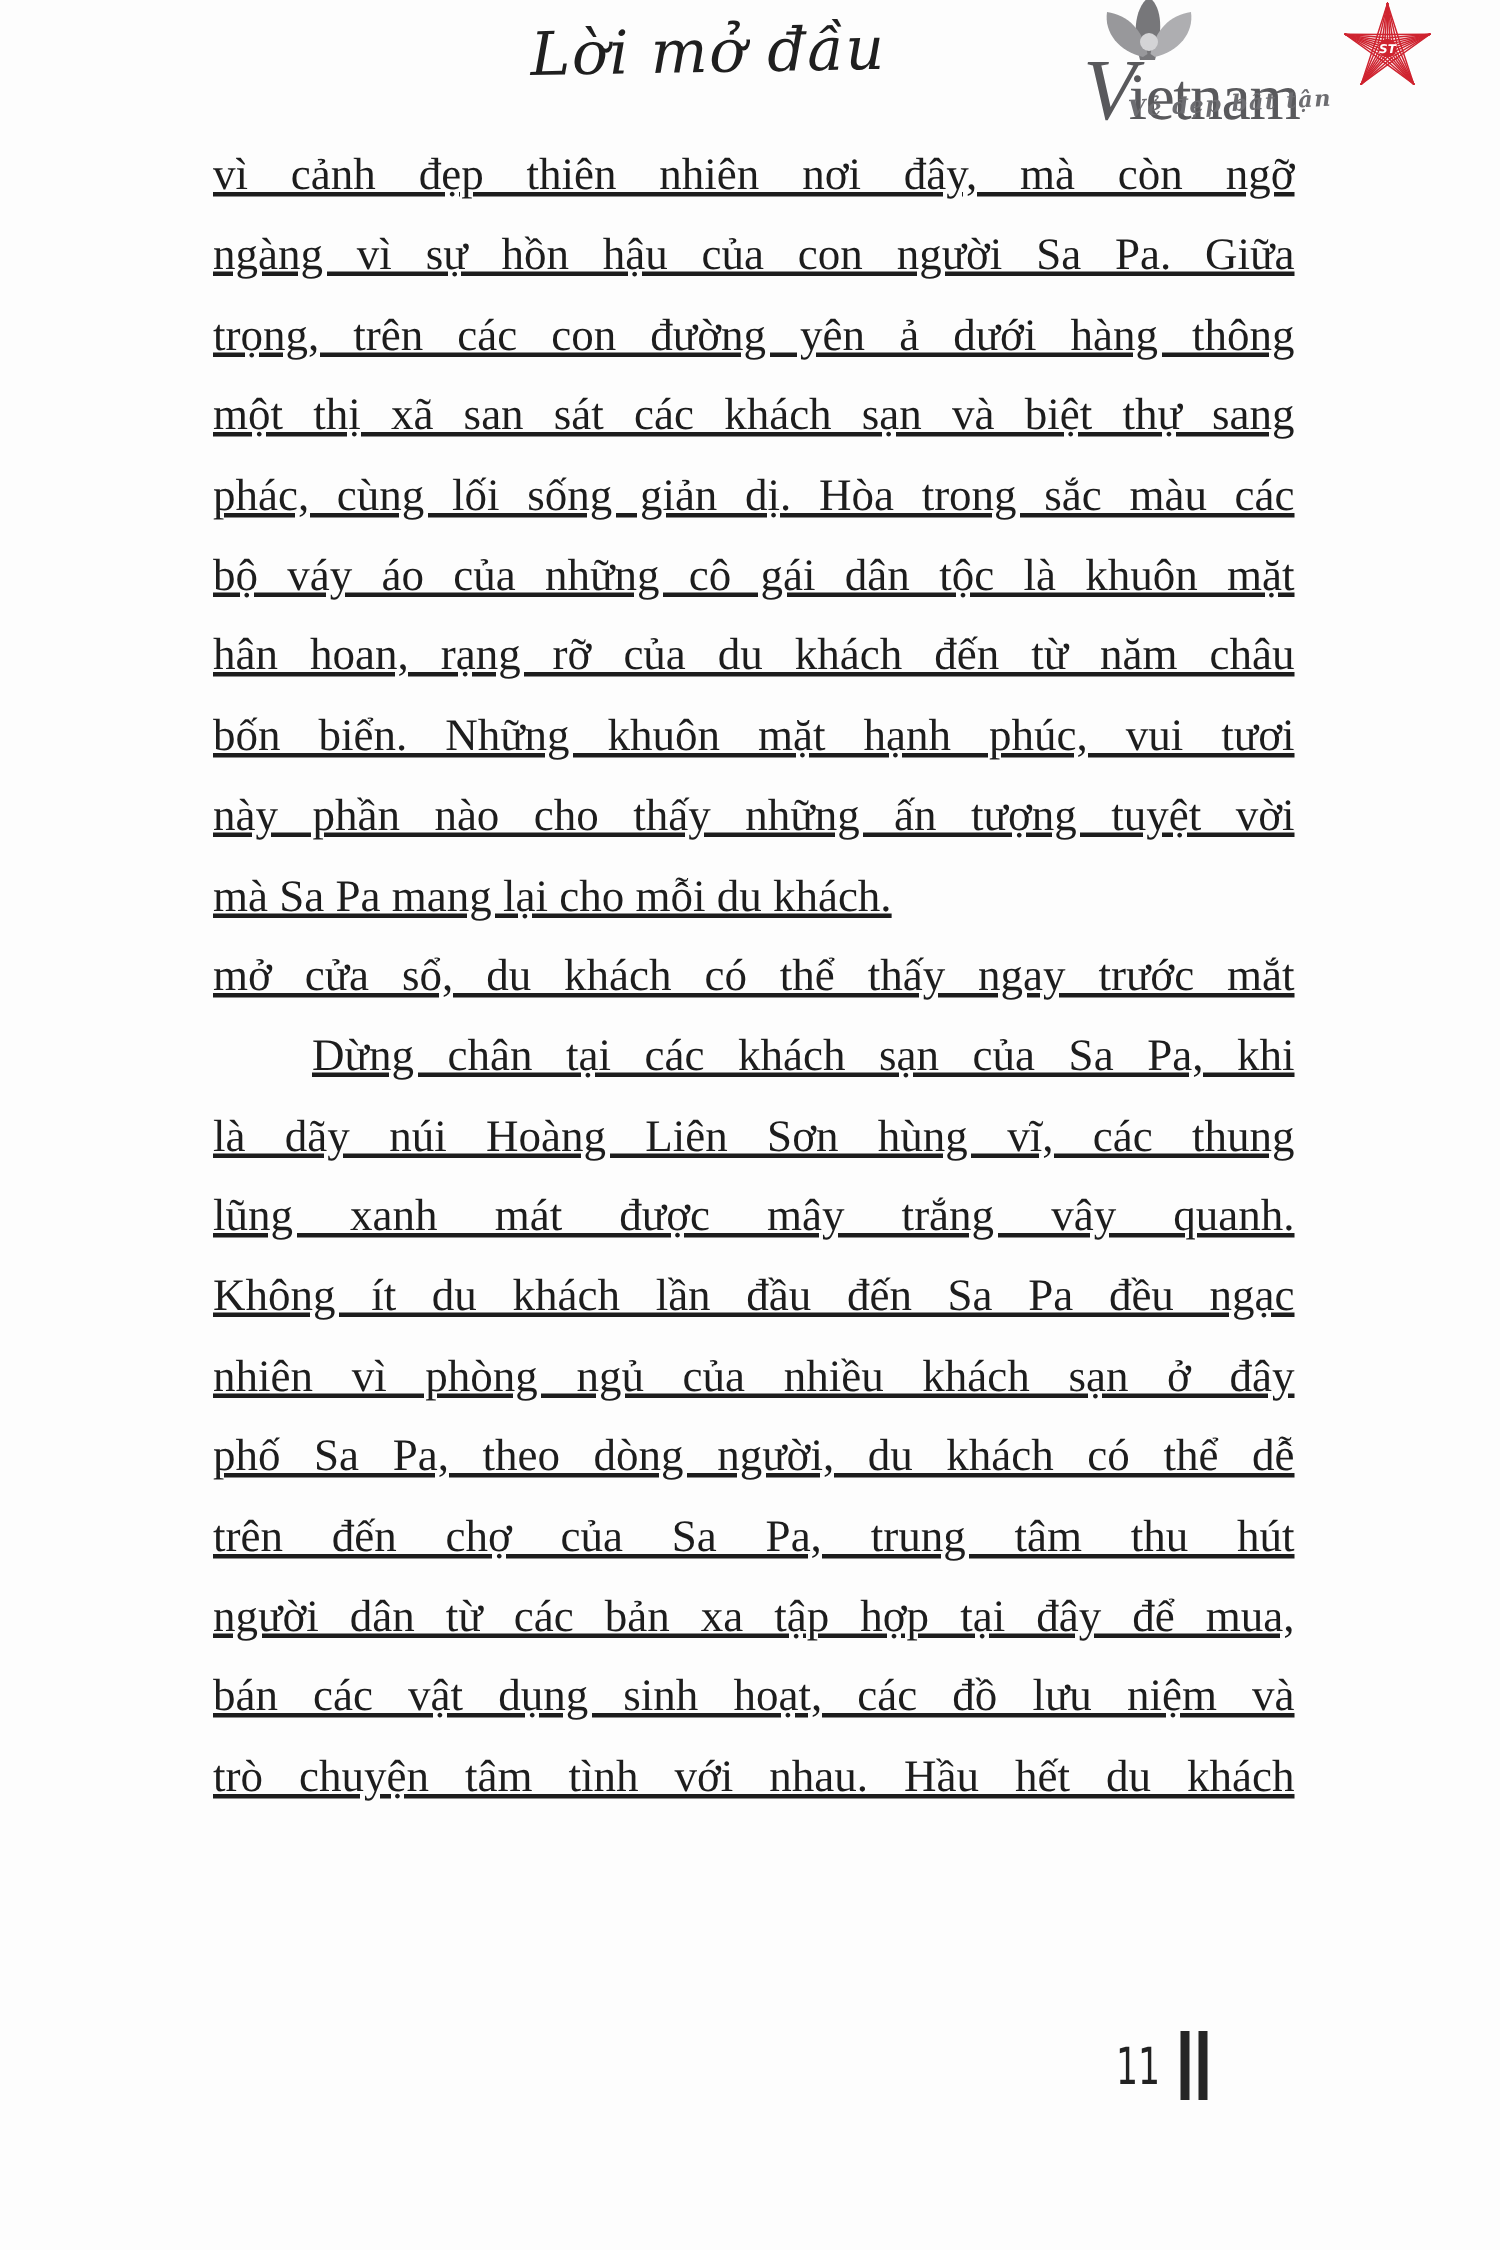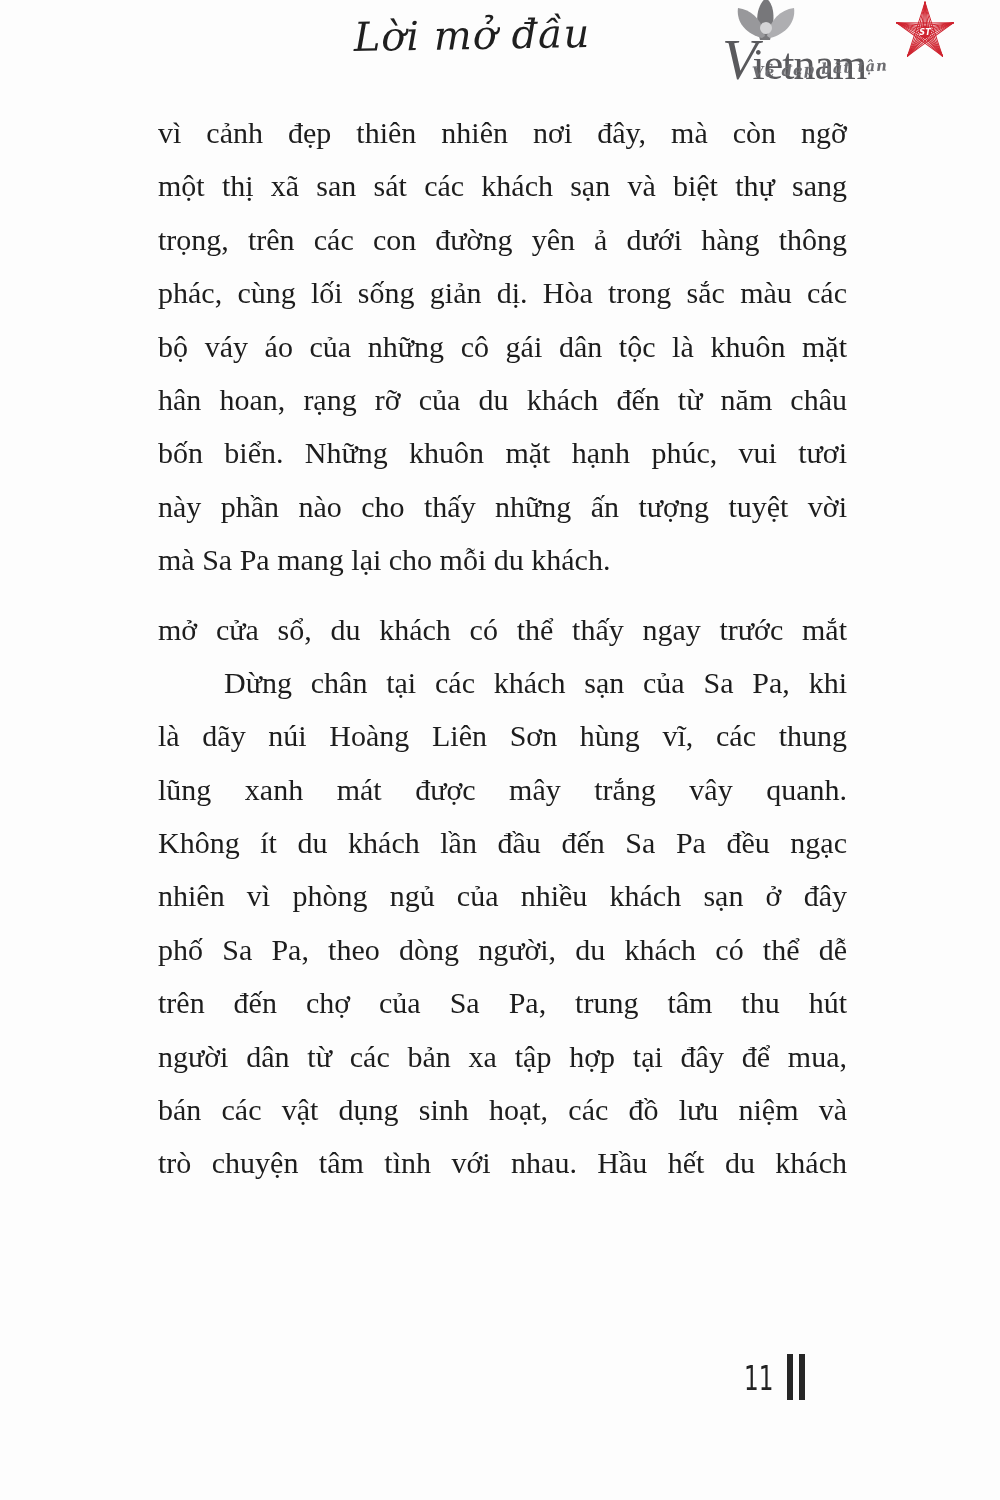--- a/index.html
+++ b/index.html
@@ -95,21 +95,21 @@
 
   
   .text-block {
     position: absolute;
     left: 142px;
     top: 90px;
     width: 721px;
     font-size: 30px;
     color: var(--text, #1d1d1d);
   }
-  .para { margin: 16px; }
+  .para { margin: 0; text-decoration: underline; }
   .line {
     height: 53.4px;
     line-height: 53.4px;
     text-align: justify;
     text-align-last: justify;
     white-space: nowrap;
     overflow: visible;
   }
   .line.last-left { text-align-last: left; }
   .line.indent { padding-left: 66px; }
@@ -178,22 +178,23 @@
     <use href="#fan" transform="rotate(144 50 50)"></use>
     <use href="#fan" transform="rotate(216 50 50)"></use>
     <use href="#fan" transform="rotate(288 50 50)"></use>
     <circle class="core" cx="50" cy="50" r="10"></circle>
     <text class="core-text" x="50" y="55" text-anchor="middle">ST</text>
   </svg>
 
   <main class="text-block">
       <div class="para">
         <div class="line">vì cảnh đẹp thiên nhiên nơi đây, mà còn ngỡ</div>
+        <div class="line">ngàng vì sự hồn hậu của con người Sa Pa. Giữa</div>
+        <div class="line">trọng, trên các con đường yên ả dưới hàng thông</div>
         <div class="line">một thị xã san sát các khách sạn và biệt thự sang</div>
-        <div class="line">trọng, trên các con đường yên ả dưới hàng thông</div>
         <div class="line">phác, cùng lối sống giản dị. Hòa trong sắc màu các</div>
         <div class="line">bộ váy áo của những cô gái dân tộc là khuôn mặt</div>
         <div class="line">hân hoan, rạng rỡ của du khách đến từ năm châu</div>
         <div class="line">bốn biển. Những khuôn mặt hạnh phúc, vui tươi</div>
         <div class="line">này phần nào cho thấy những ấn tượng tuyệt vời</div>
         <div class="line last-left">mà Sa Pa mang lại cho mỗi du khách.</div>
       </div>
       <div class="para">
         <div class="line">mở cửa sổ, du khách có thể thấy ngay trước mắt</div>
         <div class="line indent">Dừng chân tại các khách sạn của Sa Pa, khi</div>

